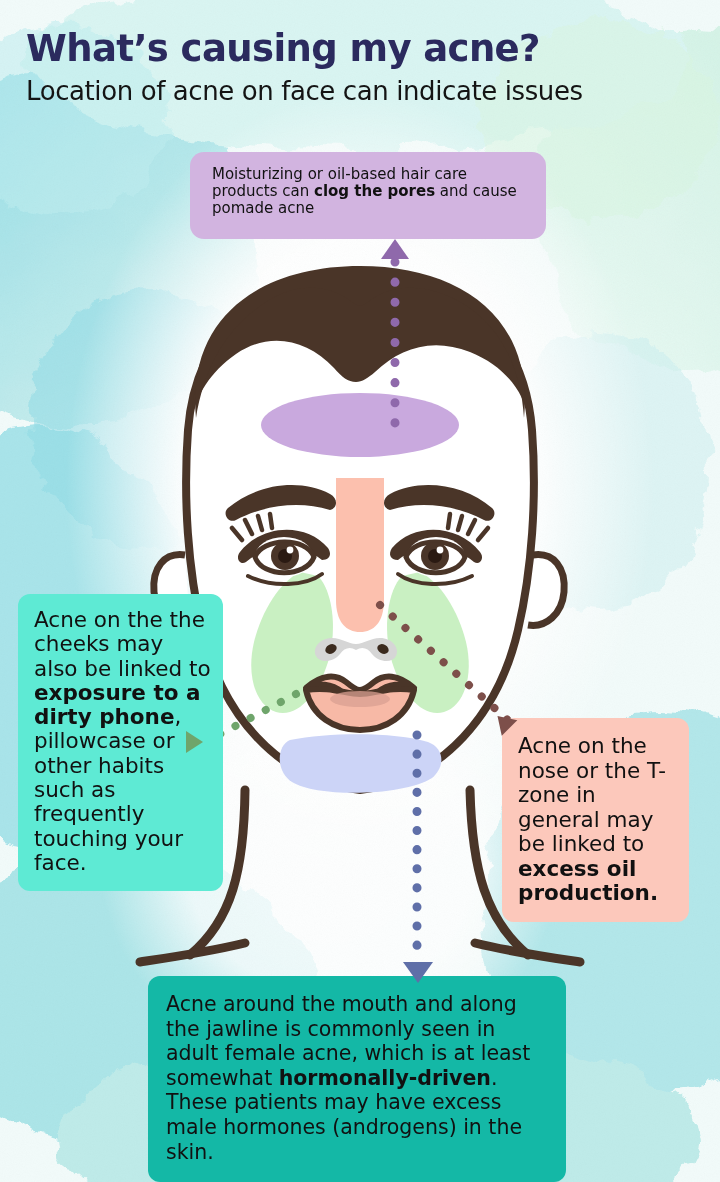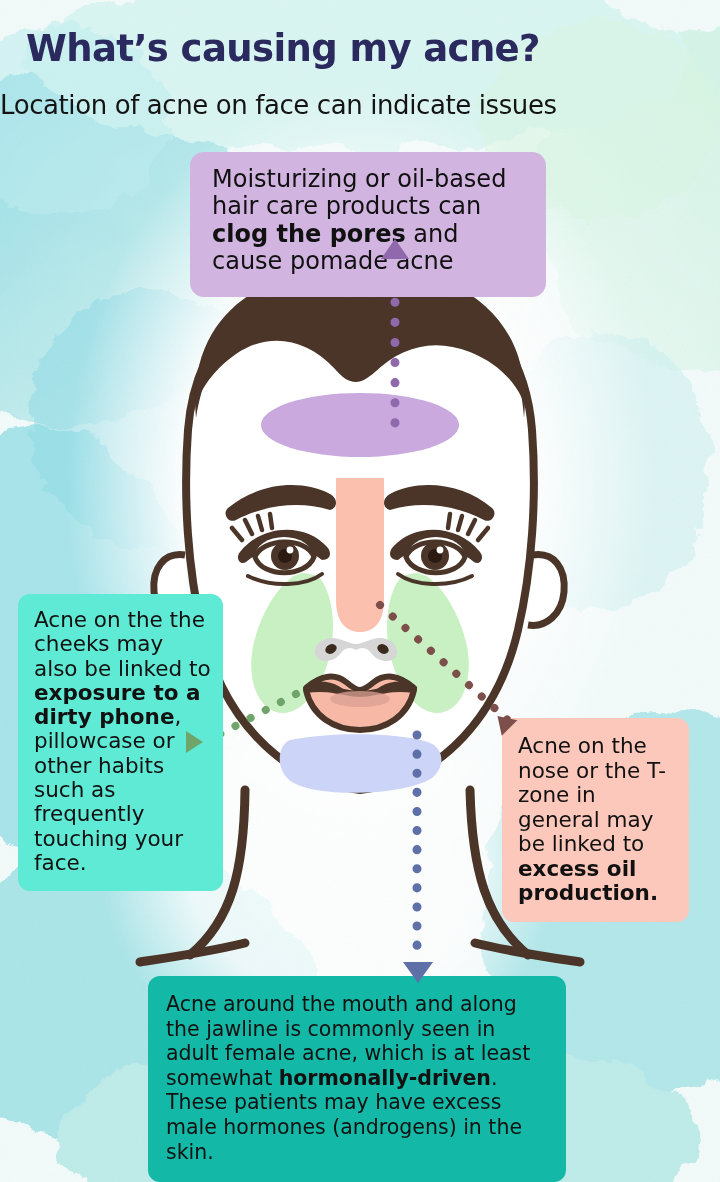--- a/index.html
+++ b/index.html
@@ -25,45 +25,45 @@
     letter-spacing:-0.6px;
     padding-left:26px;
     padding-top:30px;
     line-height:1.05;
   }
   .subtitle {
     font-family:"DejaVu Sans", sans-serif;
     font-weight:normal;
     font-size:26px;
     color:#141414;
+    padding-left:26px;
     padding-top:8px;
     letter-spacing:-0.4px;
     line-height:1.1;
-    margin-top:14px;
   }
 
   
   #face { position:absolute; left:0; top:0; width:720px; height:1182px; z-index:10; }
 
   
   .box {
     position:absolute;
     z-index:40;
     border-radius:12px;
     padding:12px 16px 12px 18px;
     font-family:"DejaVu Sans", sans-serif;
     color:#111111;
     line-height:1.14;
   }
   .box b { font-weight:bold; }
 
   #box-pomade {
     left:190px; top:152px; width:356px;
     background:#d2b4e0;
-    font-size:24px;
+    font-size:15px;
     border-radius:14px;
     padding:14px 16px 22px 22px;
   }
   #box-cheeks {
     left:18px; top:594px; width:205px;
     background:#5eead4;
     font-size:21.5px;
     padding:14px 10px 16px 16px;
     line-height:1.13;
   }

